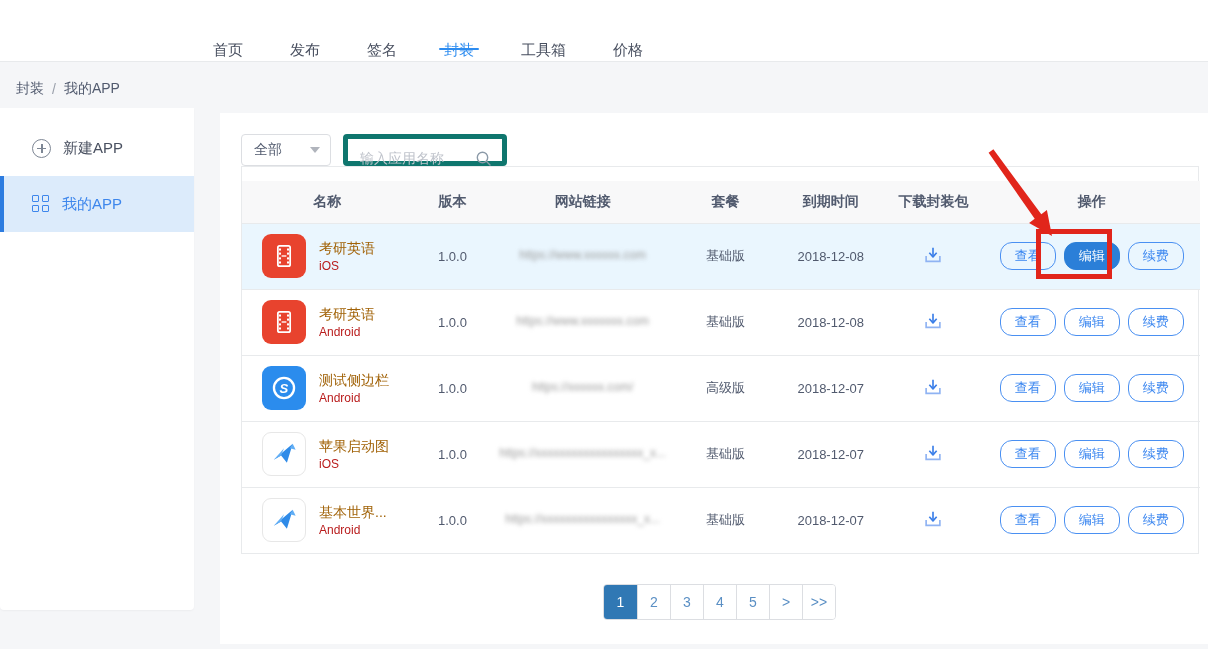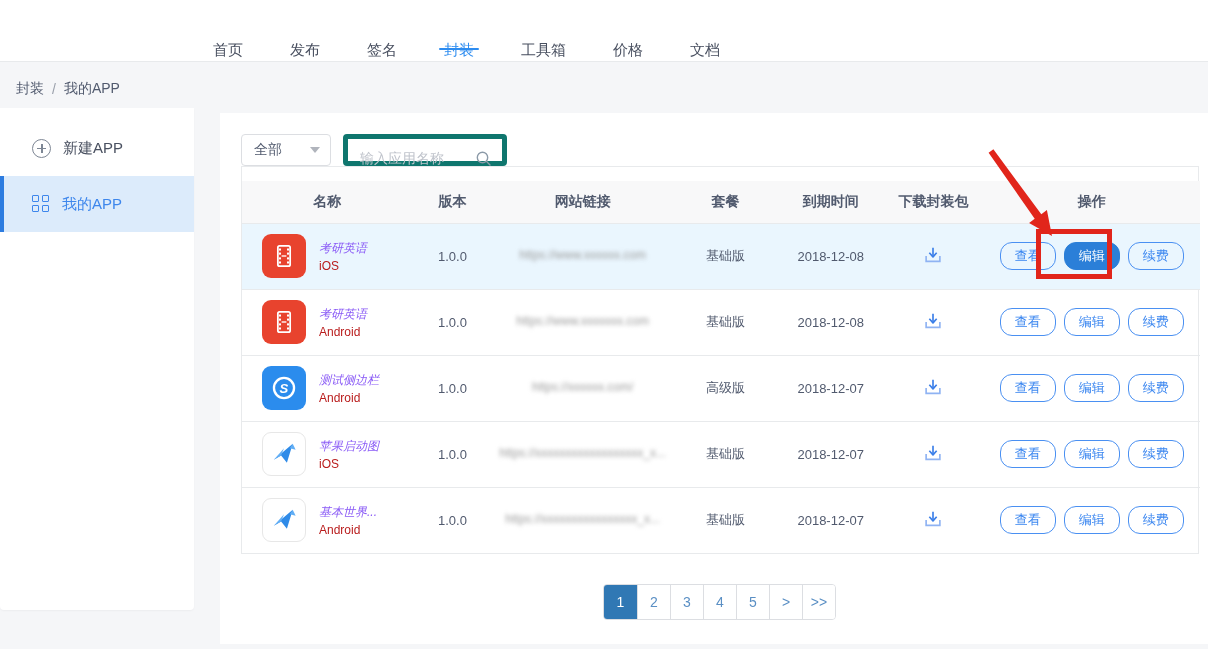--- a/index.html
+++ b/index.html
@@ -42,21 +42,21 @@
   table { margin-top:14px; width:958px; border-collapse:collapse; table-layout:fixed; }
   .tbl-wrap { border:1px solid #e8eaec; width:958px; }
   thead th { height:42px; background:#f8f8f9; font-size:14px; font-weight:bold; color:#515a6e; border-bottom:1px solid #e8eaec; text-align:center; }
   tbody td { height:66px; border-bottom:1px solid #e8eaec; text-align:center; font-size:13px; color:#515a6e; }
   tbody tr:last-child td { border-bottom:none; }
   tr.hl td { background:#eaf6fe; }
   td.name-cell { text-align:left; padding-left:20px; }
   .name-flex { display:flex; align-items:center; gap:13px; }
   .app-ic { width:44px; height:44px; border-radius:9px; flex:0 0 auto; display:flex; align-items:center; justify-content:center; }
   .app-ic.bordered { border:1px solid #e7e7e7; background:#fff; }
-  .nm { font-size:12px; color:#8b5cf6; line-height:19px;font-style:italic; }
+  .nm { font-size:14px; color:#a16207; line-height:19px; }
   .plat { font-size:12px; color:#b91c1c; line-height:16px; }
   .url-blur { color:#9b9b9b; font-size:12px; filter:blur(2.2px); white-space:nowrap; overflow:hidden; display:inline-block; max-width:175px; }
   .dl-btn { display:inline-flex; cursor:pointer; }
 
   .btns { display:inline-flex; gap:8px; }
   .btn { padding:5px 14px; font-size:13px; border:1px solid #4a90f2; color:#3a86f0; border-radius:12px; background:transparent; cursor:pointer; font-family:inherit; line-height:16px; }
   .btn.primary { background:#2b7fd8; border-color:#2b7fd8; color:#fff; }
 
   
   .pager { margin:30px auto 0; width:max-content; display:flex; border:1px solid #dcdee2; border-radius:4px; overflow:hidden; background:#fff; }
@@ -73,21 +73,20 @@
 
 <div class="page">
 
   <nav class="topnav">
     <div class="nav-item">首页</div>
     <div class="nav-item">发布</div>
     <div class="nav-item">签名</div>
     <div class="nav-item active">封装</div>
     <div class="nav-item">工具箱</div>
     <div class="nav-item">价格</div>
-    <div class="nav-item">文档</div>
   </nav>
 
   <div class="crumbs">
     <span>封装</span>
     <span class="crumb-sep">/</span>
     <span>我的APP</span>
   </div>
 
   <aside class="sidebar">
     <div class="side-item">

